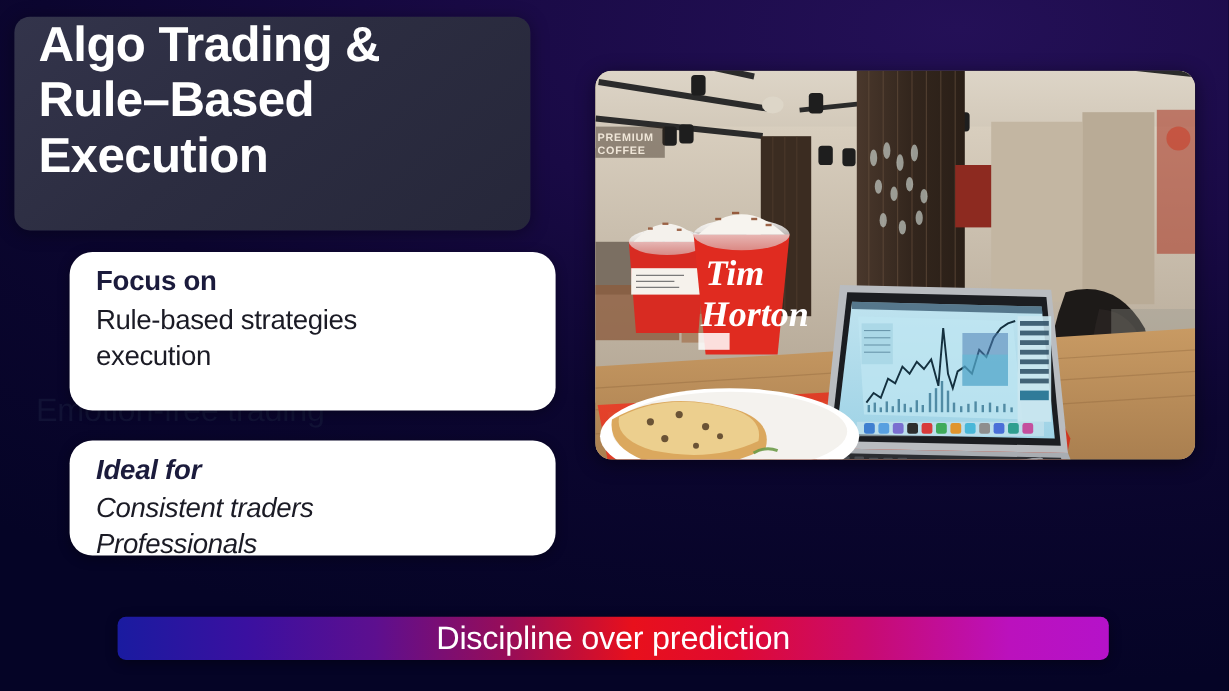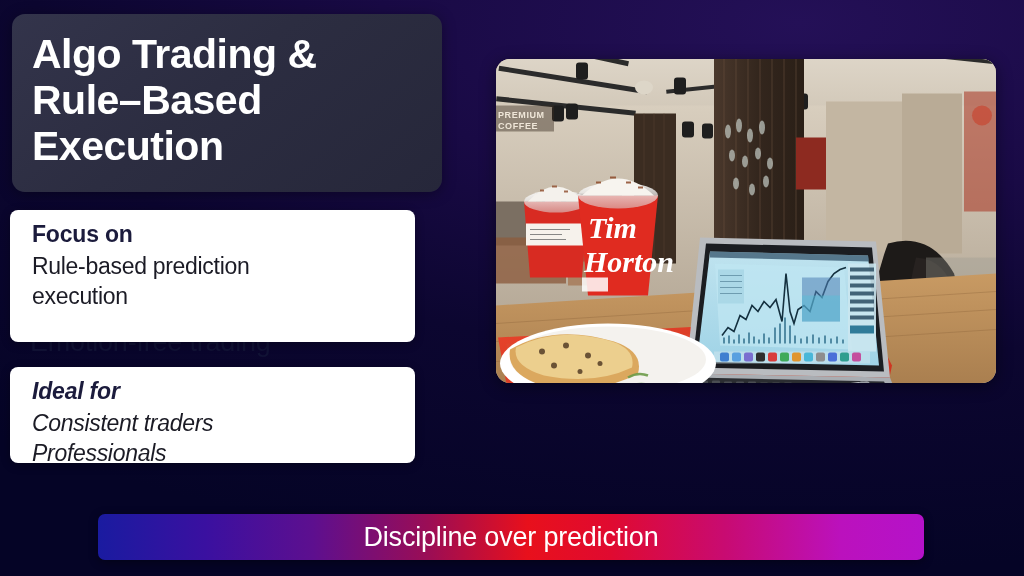--- a/index.html
+++ b/index.html
@@ -21,21 +21,21 @@
   #title-card {
     position: absolute;
     left: 12px; top: 14px;
     width: 430px; height: 178px;
     border-radius: 13px;
     background: linear-gradient(140deg, #33344b 0%, #2c2d41 45%, #26273a 100%);
     box-shadow: 0 2px 14px rgba(0,0,0,.35);
   }
   #title-text {
     position: absolute;
-    left: 20px; top: 18px;
+    left: 20px; top: 1px;
     width: 390px;
     color: #ffffff;
     font-size: 41px;
     font-weight: 700;
     line-height: 1.12;
     letter-spacing: -0.5px;
     white-space: pre-line;
   }
   
   #overflow-line {
@@ -43,22 +43,23 @@
     left: 30px; top: 325px;
     color: #111235;
     font-size: 27px;
     line-height: 1.28;
     letter-spacing: -0.2px;
   }
   
   .info-card {
     position: absolute;
     background: #ffffff;
-    border-radius: 8px;
+    border-radius: 19px;
     box-shadow: 0 2px 10px rgba(0,0,0,.30);
+    margin-left: 48px;
   }
   #card-focus { left: 10px; top: 210px; width: 405px; height: 132px; }
   #card-ideal { left: 10px; top: 367px; width: 405px; height: 96px; font-style: italic; }
   .card-inner { padding: 10px 0 0 22px; }
   .card-heading {
     color: #1b1b3c;
     font-size: 23px;
     font-weight: 700;
     line-height: 1.3;
     letter-spacing: -0.2px;
@@ -79,21 +80,21 @@
     border-radius: 14px;
     overflow: hidden;
     box-shadow: 0 3px 16px rgba(0,0,0,.45);
     background: #2a2018;
   }
   #photo svg { display:block; width:100%; height:100%; }
   
   #footer-banner {
     position: absolute;
     left: 98px; top: 514px;
-    width: 826px; height: 46px;
+    width: 826px; height: 36px;
     border-radius: 7px;
     background: linear-gradient(90deg,
       #1a1ba0 0%, #3a10a0 13%, #5d0f8f 26%,
       #9b0d55 40%, #e8101c 52%, #e00a30 62%,
       #c80b72 76%, #bb11bd 90%, #b512c9 100%);
     display: flex; align-items: center; justify-content: center;
     box-shadow: 0 2px 10px rgba(0,0,0,.40);
   }
   #footer-text {
     color: #ffffff;
@@ -112,21 +113,21 @@
     <div id="title-text">Algo Trading &amp;
 Rule–Based
 Execution</div>
   </div>
 
   <div id="overflow-line">Emotion-free trading</div>
 
   <div class="info-card" id="card-focus">
     <div class="card-inner">
       <div class="card-heading">Focus on</div>
-      <div class="card-line">Rule-based prediction</div>
+      <div class="card-line">Rule-based strategies</div>
       <div class="card-line">execution</div>
     </div>
   </div>
 
   <div class="info-card" id="card-ideal">
     <div class="card-inner">
       <div class="card-heading">Ideal for</div>
       <div class="card-line">Consistent traders</div>
       <div class="card-line">Professionals</div>
     </div>

